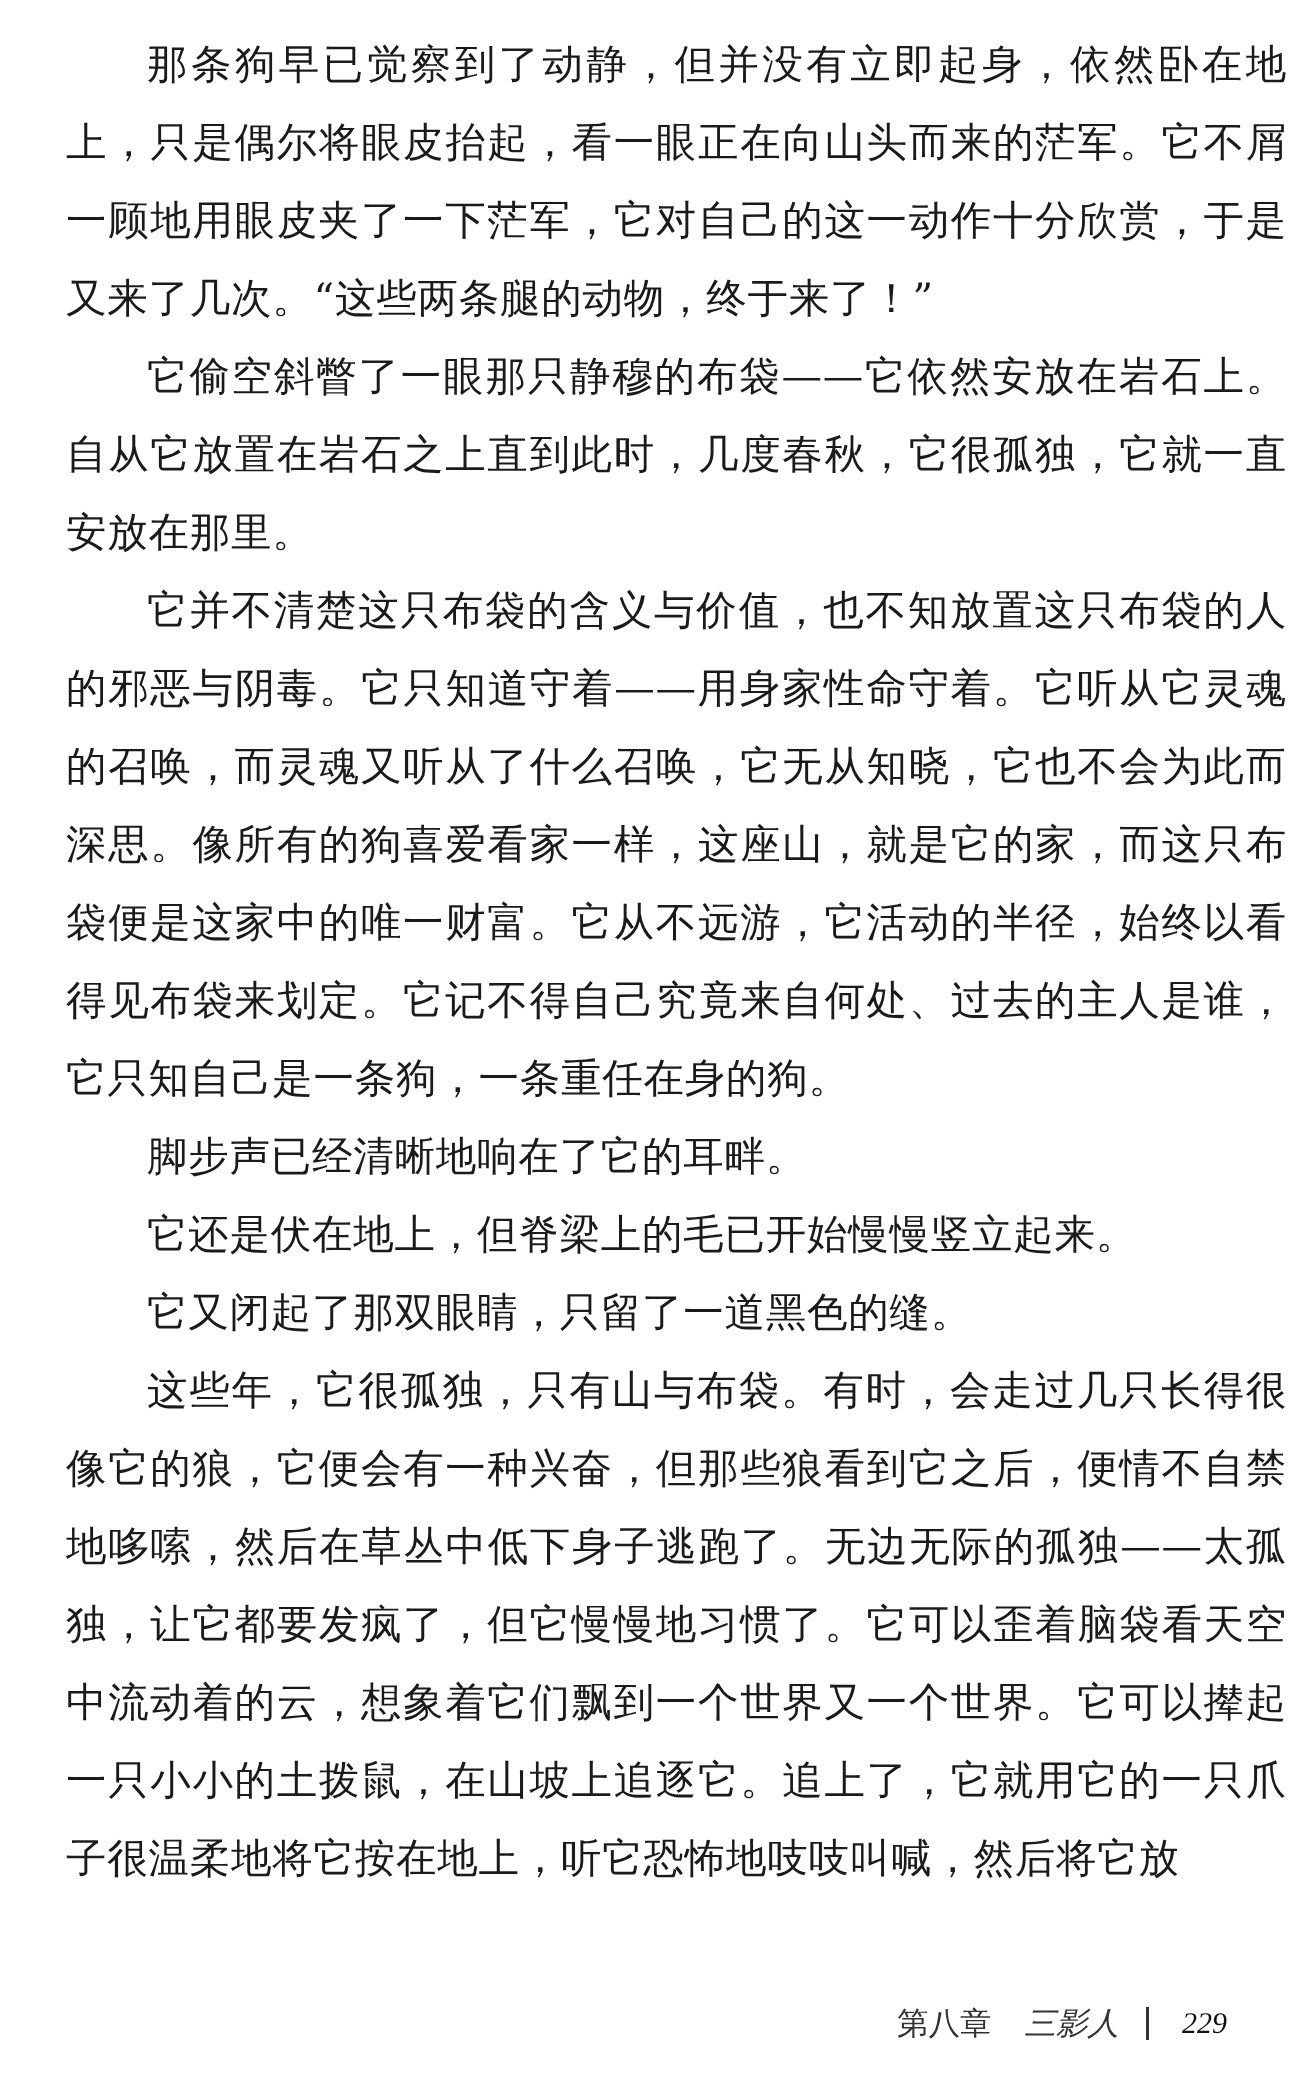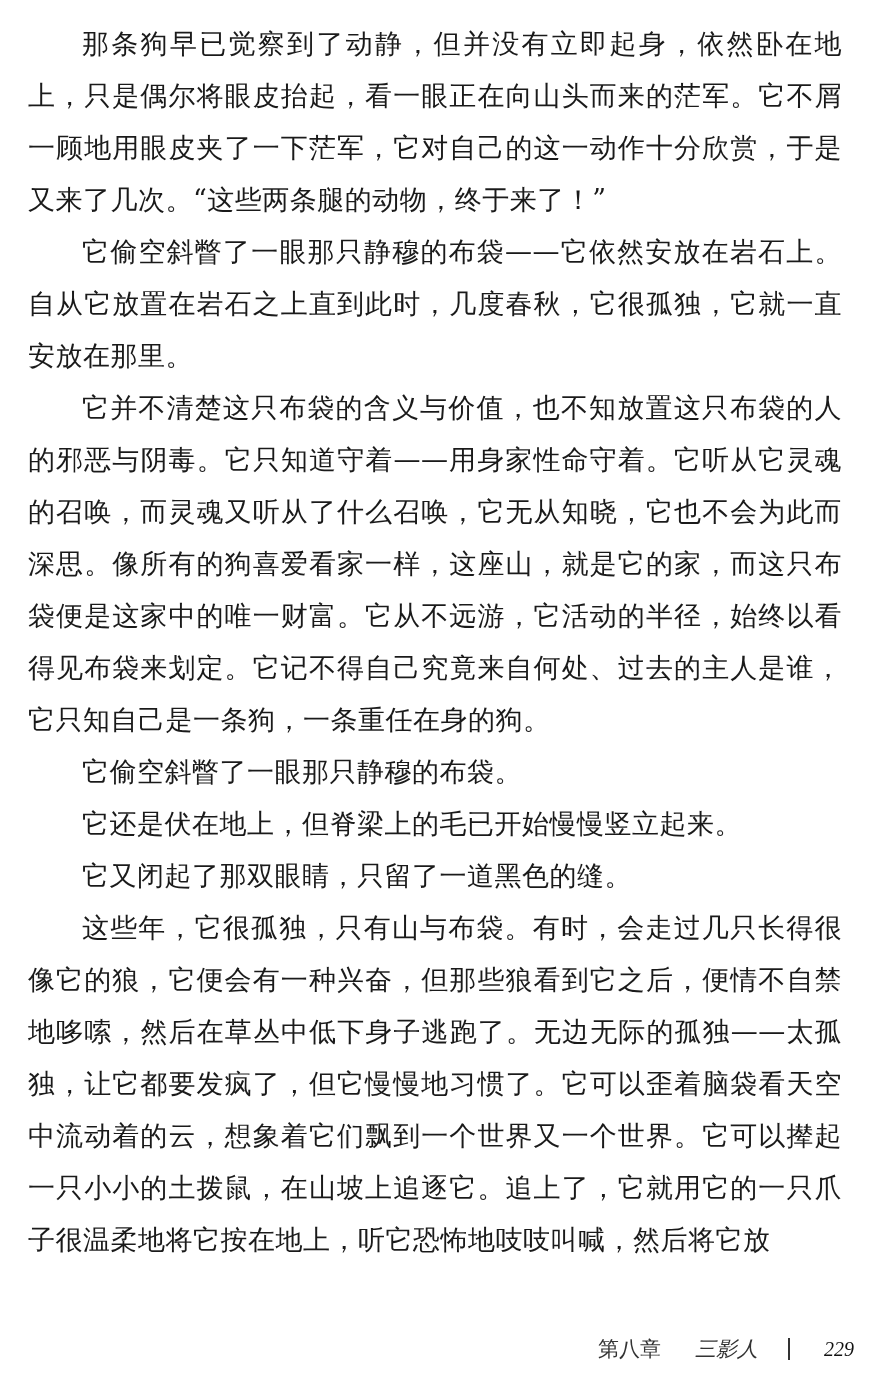--- a/index.html
+++ b/index.html
@@ -1,47 +1,46 @@
 <!DOCTYPE html>
 <html><head>
 <meta charset="utf-8">
 <style>
   html, body { margin: 0; padding: 0; background: #ffffff; }
   body { width: 872px; height: 1391px; position: relative; overflow: hidden; }
-  .page { position: absolute; left: 28px; top: 18px; width: 814px; }
+  .page { position: absolute; left: 44px; top: 18px; width: 814px; }
   .para {
     font-family: "DejaVu Serif", "Liberation Serif", serif;
     font-size: 27px;
     line-height: 52px;
     color: #1a1a1a;
     text-indent: 2em;
     text-align: justify;
     margin: 0;
     letter-spacing: 0.5px;
   }
   .footer {
     position: absolute; left: 598px; top: 1331px; height: 36px;
     display: flex; align-items: center;
     font-family: "DejaVu Sans", "Liberation Sans", sans-serif;
     color: #333333;
-    gap: 12px;
   }
   .chapter, .title { font-size: 21px; }
   .title { margin-left: 22px; font-style: italic; }
   .divider { width: 2px; height: 22px; background: #333333; margin: 0 22px 0 18px; }
   .pagenum { font-family: "Liberation Serif", "DejaVu Serif", serif; font-style: italic; font-size: 20px; color: #111111; }
 </style>
 </head>
 <body>
 
 <div class="page">
   <p class="para">那条狗早已觉察到了动静，但并没有立即起身，依然卧在地上，只是偶尔将眼皮抬起，看一眼正在向山头而来的茫军。它不屑一顾地用眼皮夹了一下茫军，它对自己的这一动作十分欣赏，于是又来了几次。“这些两条腿的动物，终于来了！”</p>
   <p class="para">它偷空斜瞥了一眼那只静穆的布袋——它依然安放在岩石上。自从它放置在岩石之上直到此时，几度春秋，它很孤独，它就一直安放在那里。</p>
   <p class="para">它并不清楚这只布袋的含义与价值，也不知放置这只布袋的人的邪恶与阴毒。它只知道守着——用身家性命守着。它听从它灵魂的召唤，而灵魂又听从了什么召唤，它无从知晓，它也不会为此而深思。像所有的狗喜爱看家一样，这座山，就是它的家，而这只布袋便是这家中的唯一财富。它从不远游，它活动的半径，始终以看得见布袋来划定。它记不得自己究竟来自何处、过去的主人是谁，它只知自己是一条狗，一条重任在身的狗。</p>
-  <p class="para">它偷空斜瞥了一眼那只静穆的布袋。</p>
+  <p class="para">脚步声已经清晰地响在了它的耳畔。</p>
   <p class="para">它还是伏在地上，但脊梁上的毛已开始慢慢竖立起来。</p>
   <p class="para">它又闭起了那双眼睛，只留了一道黑色的缝。</p>
   <p class="para">这些年，它很孤独，只有山与布袋。有时，会走过几只长得很像它的狼，它便会有一种兴奋，但那些狼看到它之后，便情不自禁地哆嗦，然后在草丛中低下身子逃跑了。无边无际的孤独——太孤独，让它都要发疯了，但它慢慢地习惯了。它可以歪着脑袋看天空中流动着的云，想象着它们飘到一个世界又一个世界。它可以撵起一只小小的土拨鼠，在山坡上追逐它。追上了，它就用它的一只爪子很温柔地将它按在地上，听它恐怖地吱吱叫喊，然后将它放</p>
 </div>
 
 <div class="footer">
   <span class="chapter">第八章</span>
   <span class="title">三影人</span>
   <span class="divider"></span>
   <span class="pagenum">229</span>

